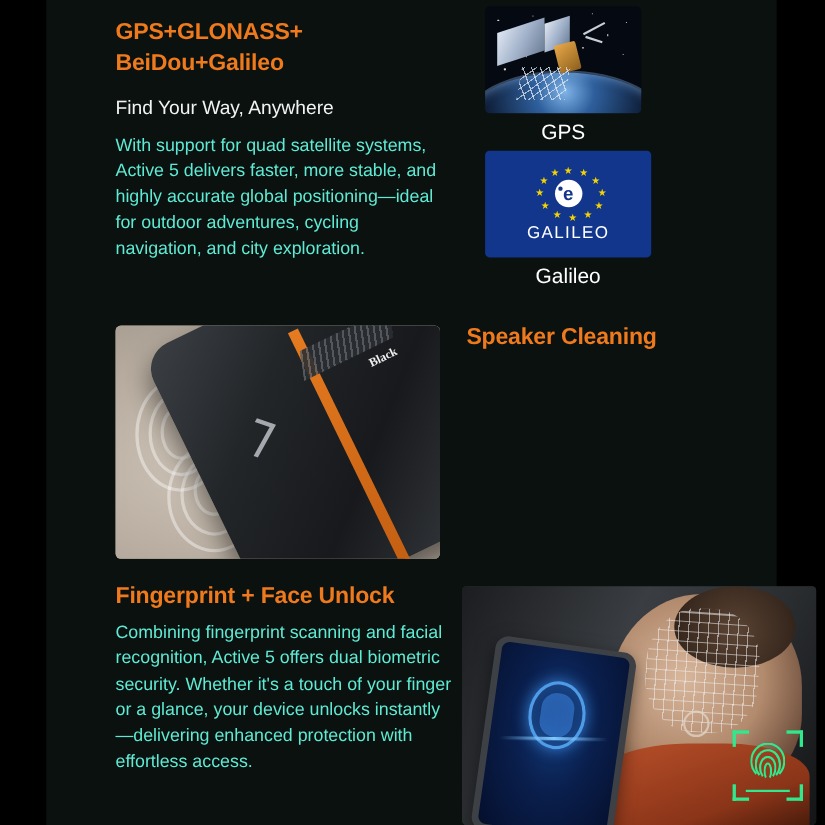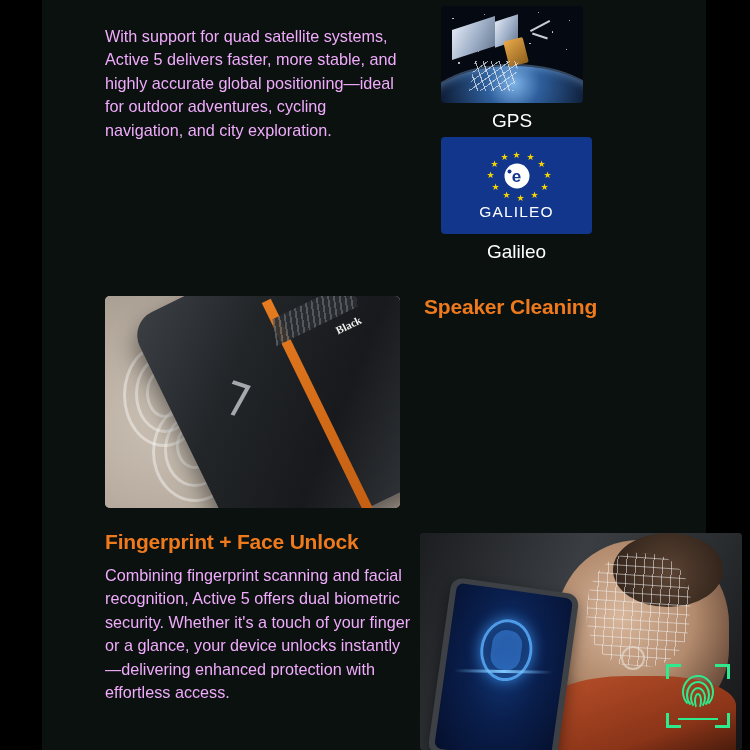--- a/index.html
+++ b/index.html
@@ -26,21 +26,21 @@
     line-height:29px;
     letter-spacing:-0.2px;
   }
   .sub-head{
     color:#f2f4f3;
     font-size:17.5px;
     line-height:24px;
     font-weight:400;
   }
   .body-txt{
-    color:#f0abfc;
+    color:#5eead4;
     font-size:16.2px;
     line-height:23.4px;
     font-weight:400;
   }
   
   #gnss-text{
     position:absolute; left:63px; top:14px; width:300px;
   }
   #gnss-text .sub-head{ margin-top:14px; }
   #gnss-text .body-txt{ margin-top:11px; }
@@ -351,20 +351,25 @@
     bottom:8px; width:40px; height:2.4px; background:#2fe98d;
   }
 </style>
 </head>
 <body>
 
 <div class="page">
   <div class="canvas">
 
     <div id="gnss-text">
+      <div class="h-accent">
+        <div>GPS+GLONASS+</div>
+        <div>BeiDou+Galileo</div>
+      </div>
+      <div class="sub-head">Find Your Way, Anywhere</div>
       <div class="body-txt">With support for quad satellite systems, Active 5 delivers faster, more stable, and highly accurate global positioning—ideal for outdoor adventures, cycling navigation, and city exploration.</div>
     </div>
 
     <div id="sat-grid">
 
       <div class="sat-row">
 
         <div class="sat-cell">
           <div class="tile tile-gps">
             <span class="star" style="left:8%;top:12%"></span>

